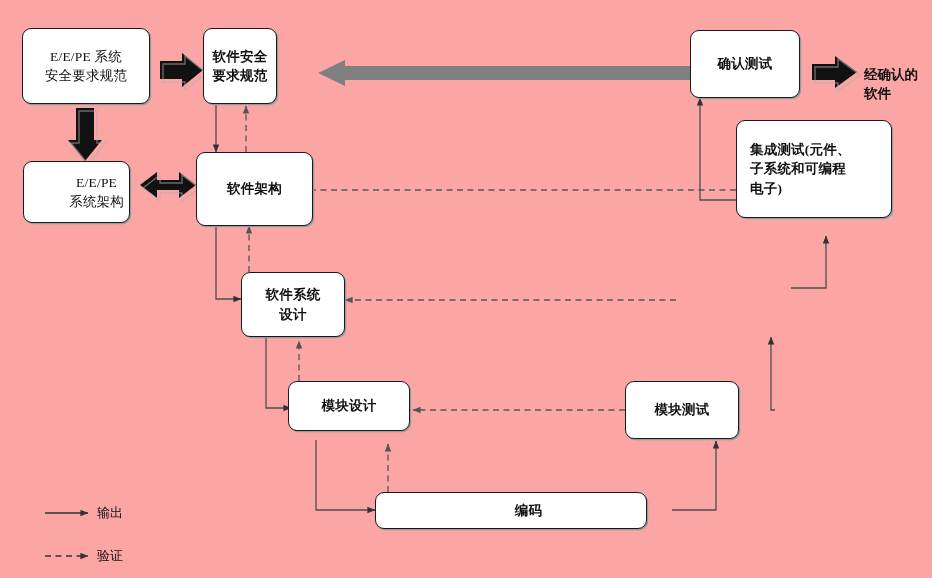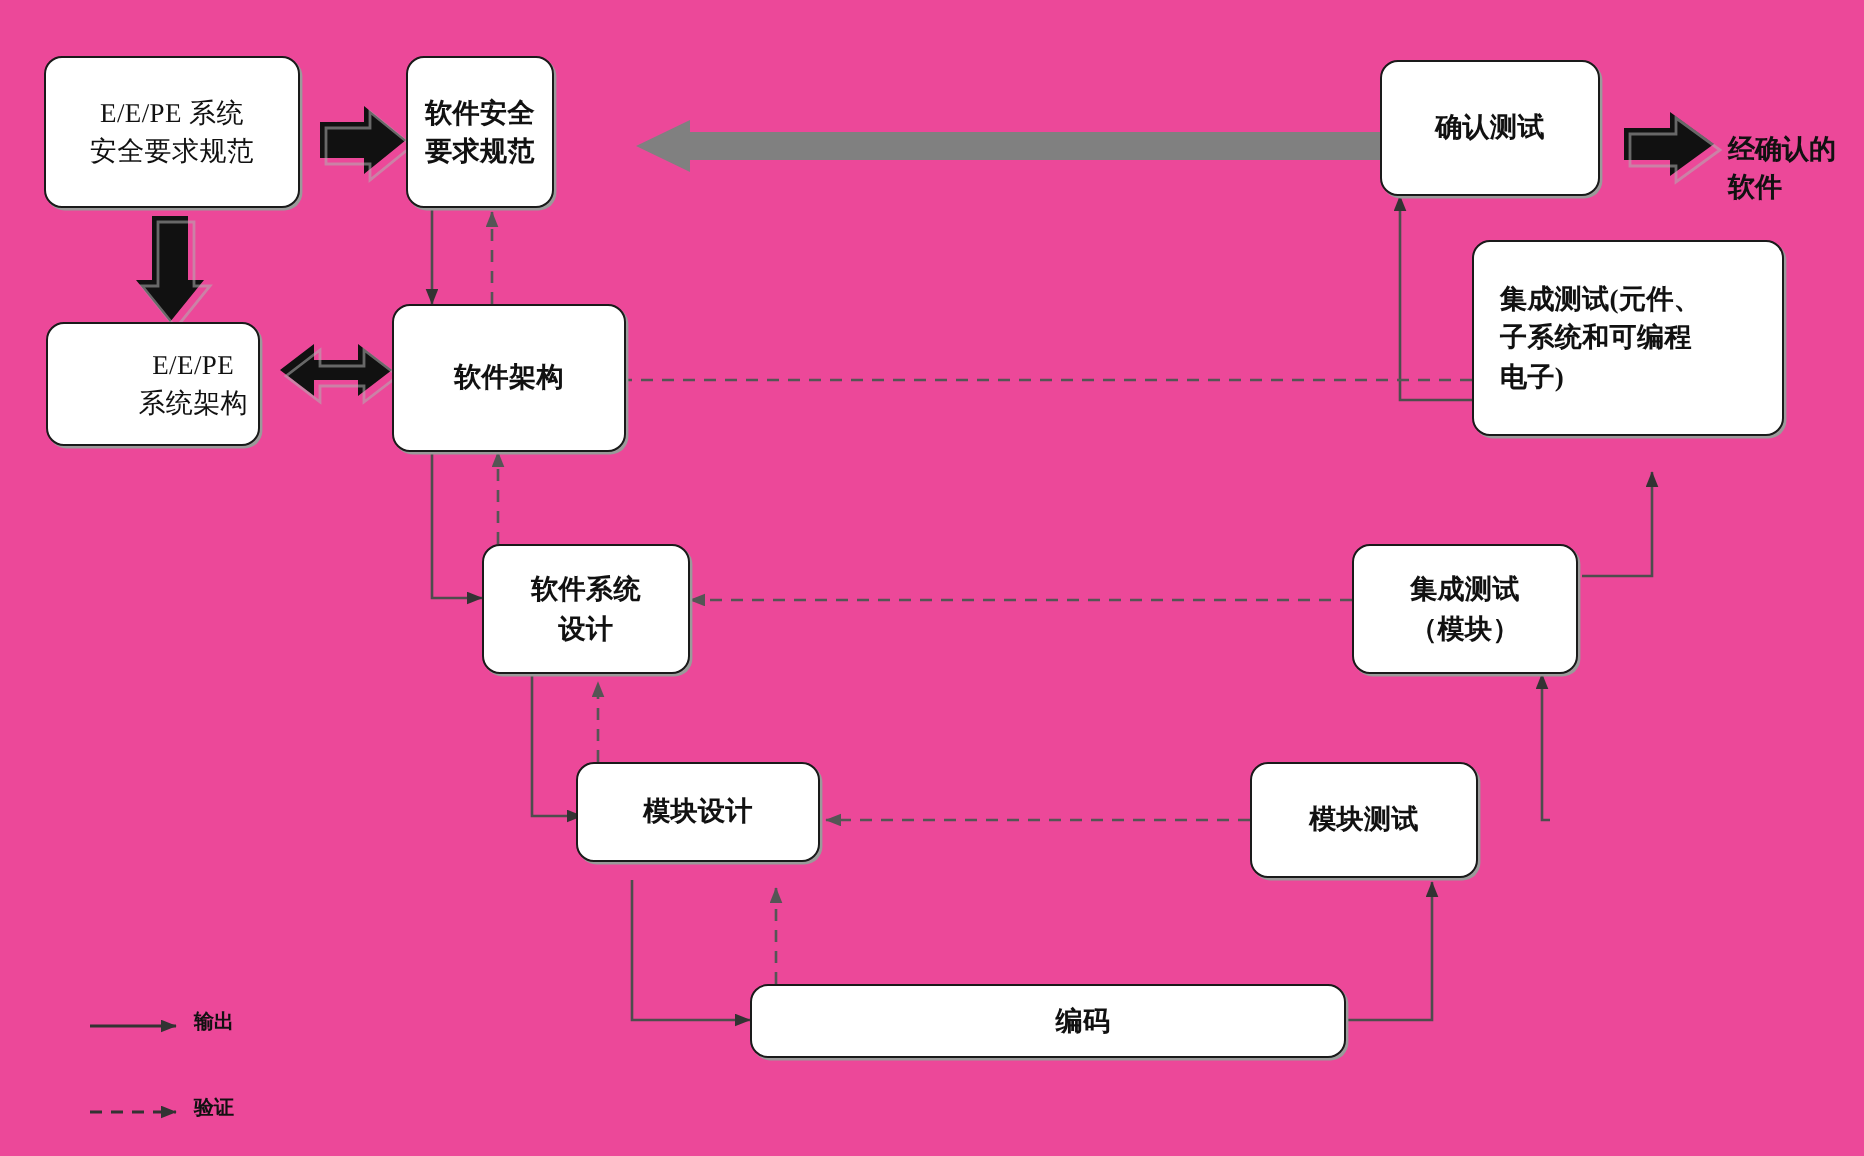--- a/index.html
+++ b/index.html
@@ -7,21 +7,21 @@
     padding: 0;
     background: #ffffff;
   }
   body {
     font-family: "Liberation Serif", "DejaVu Serif", serif;
   }
   #diagram-root {
     position: relative;
     width: 932px;
     height: 578px;
-    background: #ec4899;
+    background: #fca5a5;
     overflow: hidden;
   }
   #diagram-svg {
     position: absolute;
     top: 0;
     left: 0;
     width: 932px;
     height: 578px;
   }
   .node-box {
@@ -62,22 +62,22 @@
     position: absolute;
     color: #111111;
     font-weight: bold;
     font-size: 13.5px;
     line-height: 1.42;
     white-space: pre-line;
   }
   .legend-text {
     position: absolute;
     color: #111111;
-    font-weight: bold;
-    font-size: 10px;
+    font-weight: normal;
+    font-size: 13px;
     line-height: 1.3;
   }
 </style>
 </head>
 <body>
 
 <div id="diagram-root">
 
   <svg id="diagram-svg" viewBox="0 0 932 578">
     <defs>
@@ -184,32 +184,28 @@
 
   <div class="node-box" style="left:241px; top:272px; width:104px; height:65px;">
     <span class="node-label">软件系统
 设计</span>
   </div>
 
   <div class="node-box" style="left:288px; top:381px; width:122px; height:50px;">
     <span class="node-label">模块设计</span>
   </div>
 
-  <div class="node-box wide" style="left:375px; top:492px; width:298px; height:37px;padding-left:35px;">
+  <div class="node-box wide" style="left:375px; top:492px; width:272px; height:37px;padding-left:35px;">
     <span class="node-label">编码</span>
   </div>
 
   <div class="node-box" style="left:625px; top:381px; width:114px; height:58px;justify-content:center;">
     <span class="node-label">模块测试</span>
   </div>
 
-  <div class="node-box" style="left:676px; top:272px; width:113px; height:65px;">
-    <span class="node-label">集成测试
-（模块）</span>
-  </div>
 
   <div class="node-box leftalign" style="left:736px; top:120px; width:156px; height:98px;">
     <span class="node-label">集成测试(元件、
 子系统和可编程
 电子)</span>
   </div>
 
   <div class="node-box" style="left:690px; top:30px;  width:110px; height:68px;">
     <span class="node-label">确认测试</span>
   </div>

